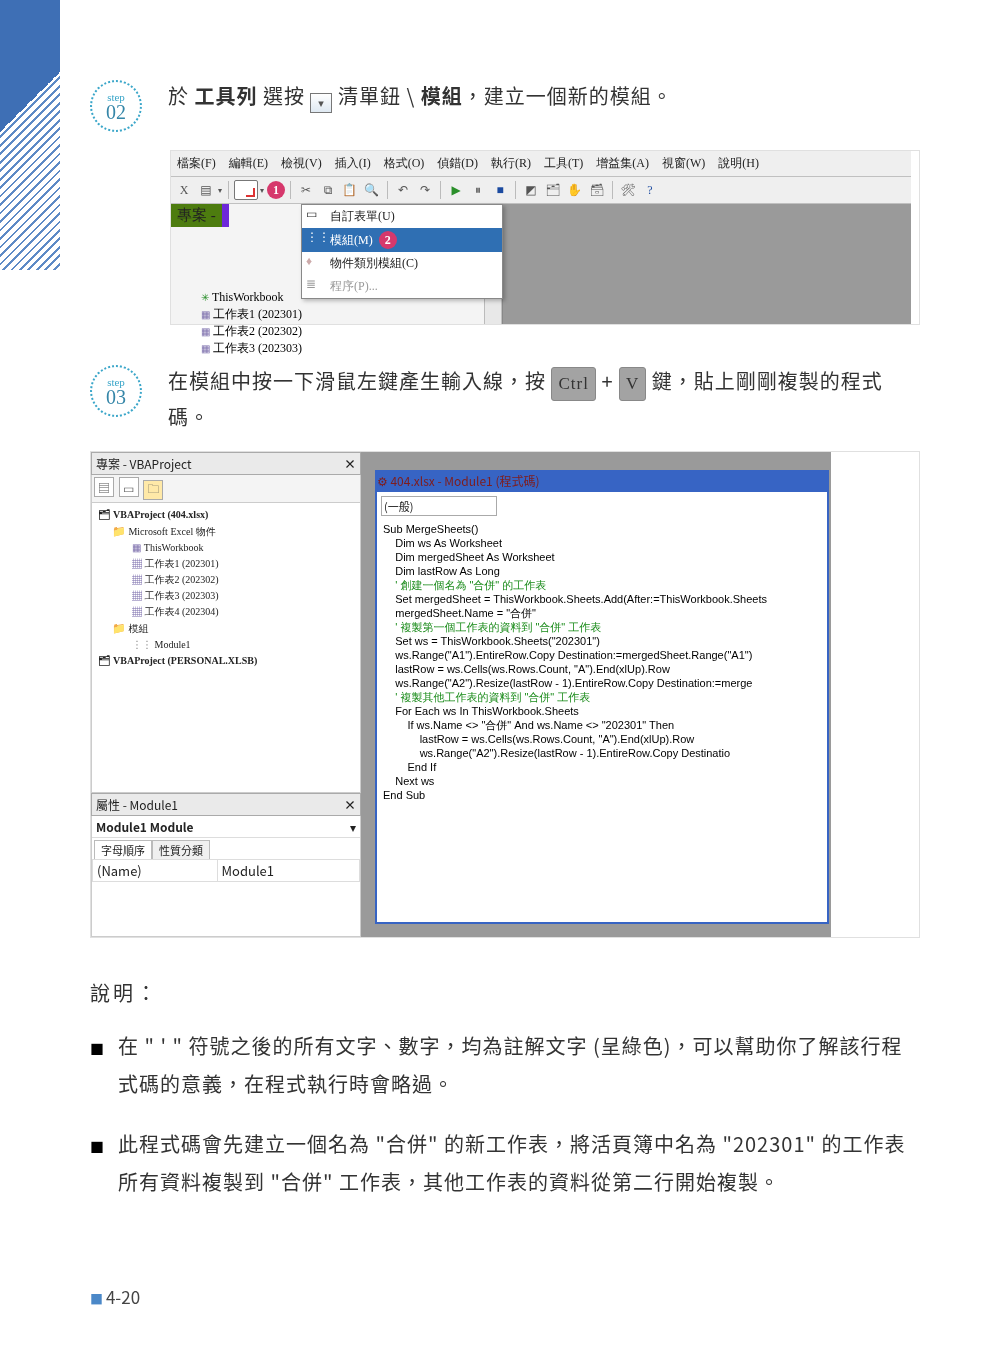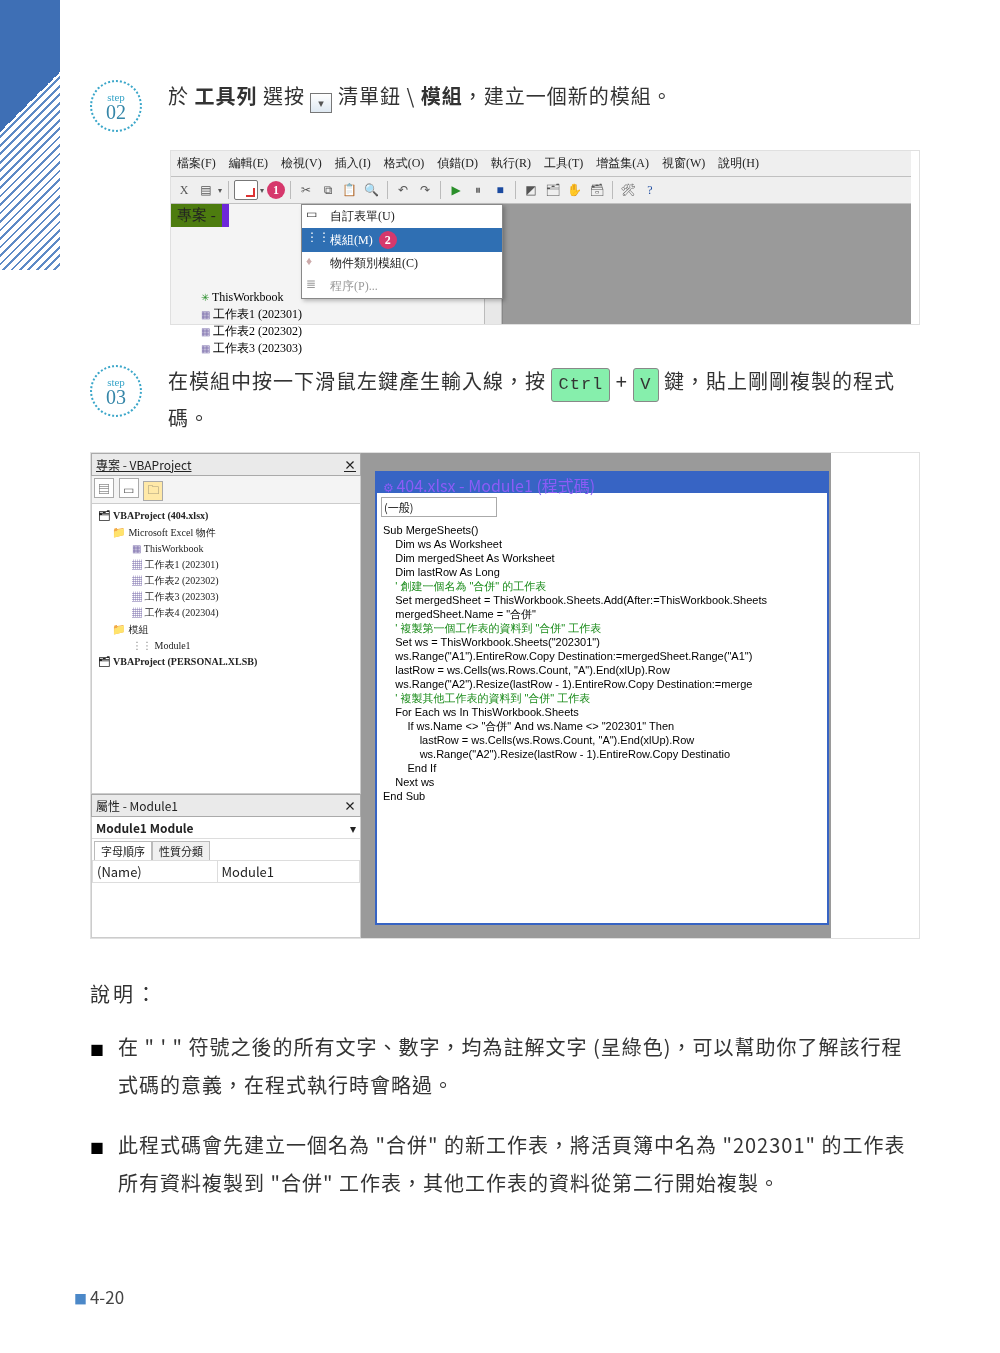--- a/index.html
+++ b/index.html
@@ -11,21 +11,21 @@
   .step-row { display:flex; gap:26px; margin-bottom:18px; }
   .step-ic { width:48px; height:48px; border:2px dotted #3aa6c9; border-radius:50%;
              display:flex; flex-direction:column; align-items:center; justify-content:center;
              font-family:serif; color:#3aa6c9; font-size:11px; flex:none; }
   .step-ic .n{ font-size:20px; line-height:18px; color:#3586a8; }
   .step-txt { font-size:20px; line-height:32px; letter-spacing:1px; color:#333; flex:1; }
   .b{font-weight:700;}
   .inl-ic{ display:inline-block; width:20px; height:18px; border:1px solid #777; vertical-align:-3px;
            background:linear-gradient(#fff,#dfe9f2); font-size:11px; line-height:16px; text-align:center; color:#555;}
   .key{ display:inline-block; border:1px solid #888; border-radius:3px; padding:0 6px; font-size:17px;
-        background:#86efac; font-family:Liberation Mono, monospace; }
+        background:#a3a3a3; font-family:Liberation Serif, serif; }
   .shot { margin:0 0 40px 80px; border:1px solid #e0e0e0; }
 
   
   .win1 { width:740px; font-size:12px; font-family:"Microsoft JhengHei",Tahoma; }
   .menubar { background:#efefef; padding:4px 6px; border-bottom:1px solid #c0c0c0; }
   .menubar span{ margin-right:10px; }
   .tb1 { background:#efefef; padding:3px; display:flex; align-items:center; gap:2px; border-bottom:1px solid #c0c0c0;}
   .ic{ width:18px; height:18px; border:1px solid transparent; display:inline-flex; align-items:center; justify-content:center;
        font-size:12px; color:#555; }
   .sep{ width:1px; height:18px; background:#bbb; margin:0 3px; }
@@ -49,51 +49,51 @@
   .tree1{ padding:6px 4px 0 30px; font-size:12px; line-height:16px; color:#000; }
   .tree1 div:before{content:"▦ "; color:#7a6cab; font-size:10px;}
   .tree1 .tw:before{content:"✳ "; color:#2a8f2a;}
   .rpan{ flex:1; background:#9a9a9a; border-left:1px solid #888;}
   .xbtn{ position:absolute; right:4px; top:2px; font-weight:700; font-size:14px; }
   .scrL{ position:absolute; right:0; top:18px; bottom:0; width:16px; background:#e8e8e8; border-left:1px solid #bbb;}
 
   
   .win2 { width:740px; font-size:12px; display:flex; height:485px; }
   .col2L{ width:270px; display:flex; flex-direction:column; }
-  .pjhdr{ background:#eaeaea; border:1px solid #aaa; padding:2px 4px; display:flex; justify-content:space-between;text-decoration:underline;}
+  .pjhdr{ background:#eaeaea; border:1px solid #aaa; padding:2px 4px; display:flex; justify-content:space-between;}
   .pjtb{ background:#f4f4f4; padding:2px; border:1px solid #ccc; border-top:none;}
   .pjtb .ic{ border:1px solid #aaa; background:#fff; margin-right:2px;}
   .tree2{ border:1px solid #ccc; border-top:none; background:#fff; flex:1; padding:4px 2px 4px 6px;
           font-family:Tahoma; line-height:16px; font-size:10px; overflow:hidden;}
   .tree2 .n0:before{content:"⊟ ";} .tree2 .n1{padding-left:14px;} .tree2 .n2{padding-left:34px;}
   .tree2 .fp:before{content:"📁 ";font-size:11px;}
   .tree2 .ws:before{content:"▦ "; color:#7a6cab;}
   .tree2 .md:before{content:"⋮⋮ "; color:#888;}
   .tree2 .pj:before{content:"🗂 ";}
   .prophdr{ background:#eaeaea; border:1px solid #aaa; padding:2px 4px; display:flex; justify-content:space-between; font-size:12px;}
   .propbox{ border:1px solid #ccc; border-top:none; background:#fff; height:120px; font-size:12px;}
   .propbox .r1{ padding:2px 4px; border-bottom:1px solid #ddd;}
   .propbox .tabs span{ display:inline-block; border:1px solid #bbb; border-bottom:none; padding:1px 6px; font-size:11px; background:#f0f0f0;}
   .propbox .tabs span.a{background:#fff;}
   .propbox table{ width:100%; border-collapse:collapse; font-size:13px;}
   .propbox td{ border:1px solid #ddd; padding:1px 4px;}
   .col2R{ flex:1; background:#9a9a9a; padding:18px 0 0 14px; }
   .codewin{ background:#fff; border:2px solid #3764c4; border-top-width:22px; position:relative; height:430px; width:450px;}
-  .codewin .ttl{ position:absolute; top:-20px; left:6px; color:#8b5cf6; font-size:16px;}
+  .codewin .ttl{ position:absolute; top:-20px; left:0; color:#7f1d1d; font-size:12px;}
   .codewin .ttl:before{content:"⚙ "; font-size:12px;}
   .ddl{ border:1px solid #aaa; margin:4px; width:110px; font-size:11px; padding:1px 2px; display:inline-block; background:#fff;}
   .code{ font-family:Liberation Sans, sans-serif; font-size:11px; line-height:14px; padding:2px 6px; white-space:pre; color:#000;}
   .code .c{ color:#188a18; }
 
   .explain{ margin-top:34px; }
   .explain h3{ font-size:20px; font-weight:400; color:#333; letter-spacing:3px; }
   .explain ul{ list-style:none; padding:0; margin:0;}
   .explain li{ position:relative; padding-left:28px; font-size:20px; line-height:38px; letter-spacing:1px; margin-bottom:22px; color:#333;}
   .explain li:before{ content:"■"; position:absolute; left:0; top:2px; font-size:14px; color:#000;}
-  .footer{ position:absolute; bottom:44px; left:74px; font-size:17px; color:#444;}
+  .footer{ position:absolute; bottom:44px; left:90px; font-size:17px; color:#444;}
   .footer:before{content:"■ "; color:#4b88c8; font-size:13px;}
 </style>
 </head>
 <body>
 
 <div class="page">
   <div class="corner"></div>
   <div class="content">
 
     <div class="step-row">

